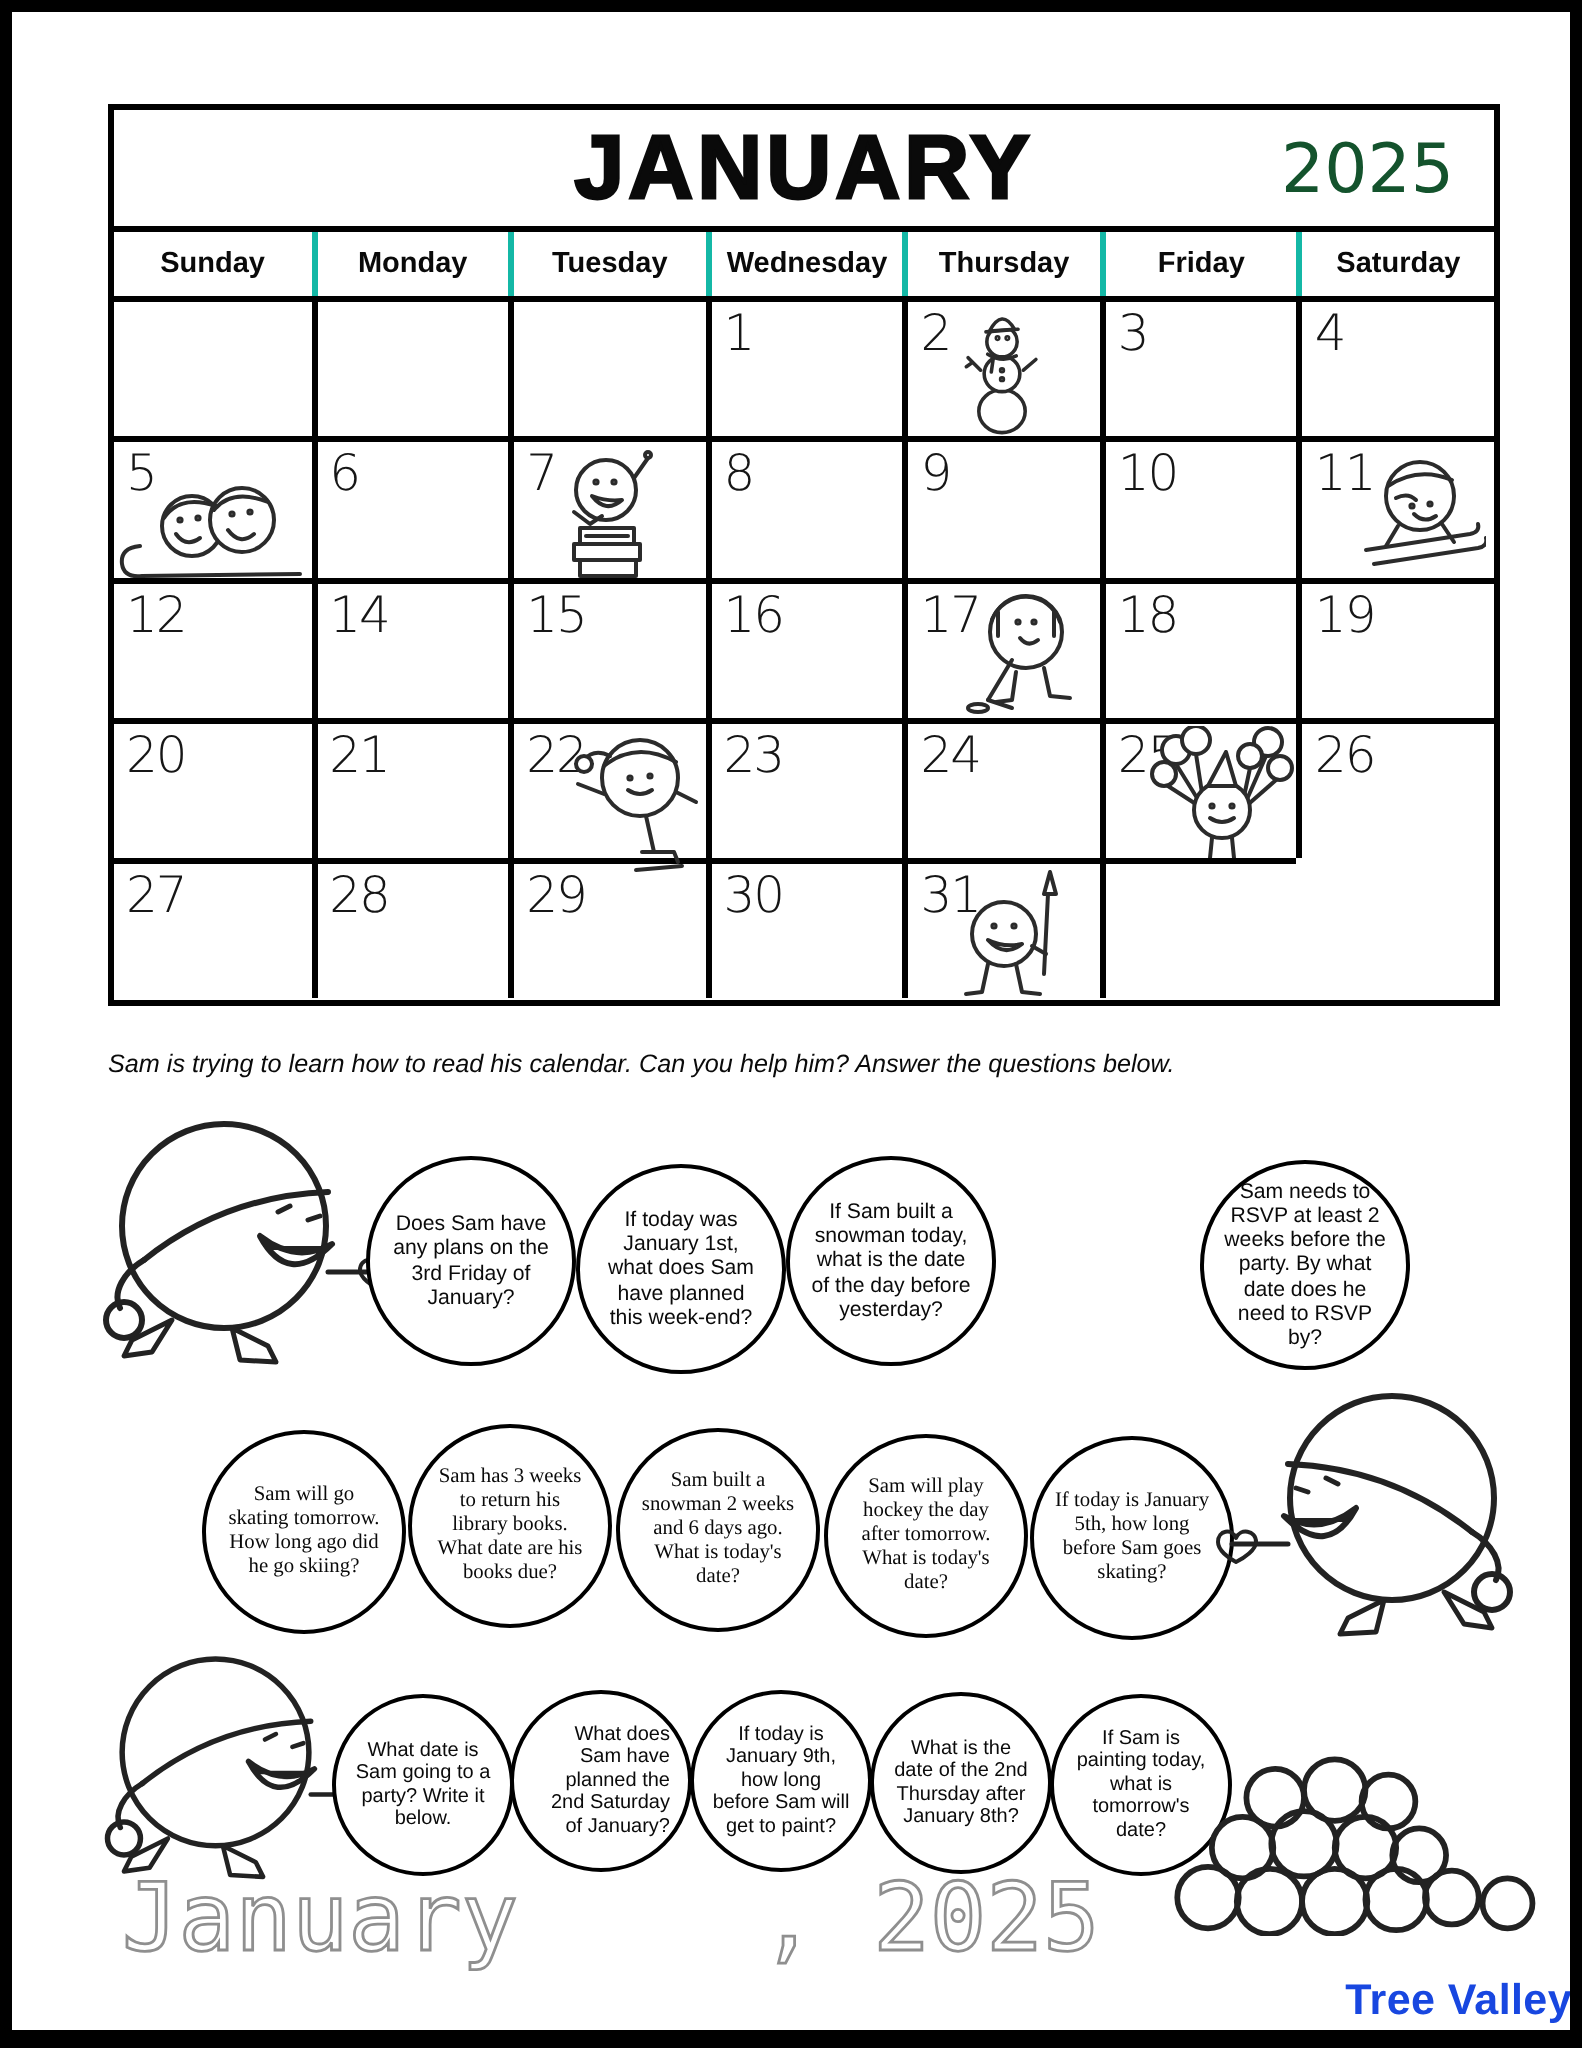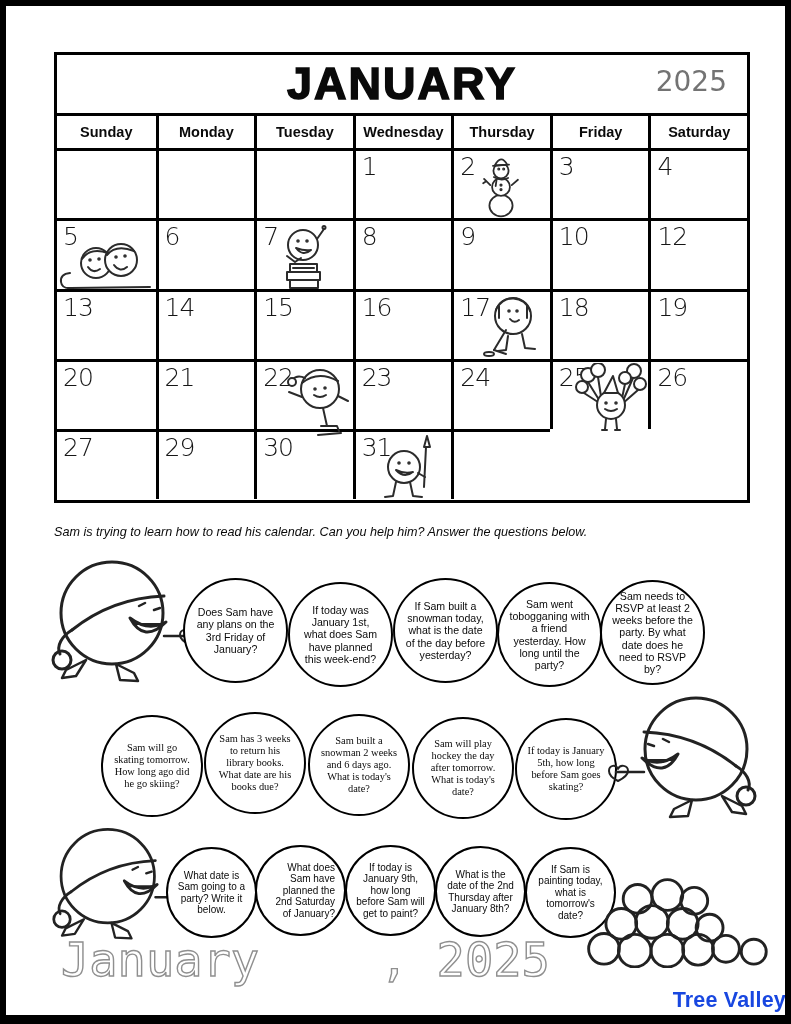--- a/index.html
+++ b/index.html
@@ -7,25 +7,25 @@
   .page { position:relative; width:791px; height:1024px; background:#fff;
           border:6px solid #000; border-bottom-width:9px; overflow:hidden; }
 
   
   .cal { position:absolute; left:48px; top:46px; width:696px; height:451px;
          border:3.5px solid #000; background:#fff; }
   .cal-title-row { position:relative; height:61px; border-bottom:3px solid #000;
                    display:flex; align-items:center; justify-content:center; }
   .cal-title { font-size:45px; font-weight:900; letter-spacing:2px; color:#0a0a0a;
                font-family:"Liberation Sans", sans-serif; -webkit-text-stroke:1.5px #0a0a0a; }
-  .cal-year { position:absolute; right:20px; top:10px; font-size:28px; font-weight:400;
-              color:#737373; font-family:"DejaVu Sans", sans-serif; }
+  .cal-year { position:absolute; right:20px; top:10px; font-size:34px; font-weight:400;
+              color:#14532d; font-family:"DejaVu Sans", sans-serif; }
   .wgrid { display:grid; grid-template-columns:repeat(7,1fr); }
   .wd { height:32px; display:flex; align-items:center; justify-content:center;
-        font-size:14.5px; font-weight:bold; color:#0a0a0a; border-left:3px solid #000000; }
+        font-size:14.5px; font-weight:bold; color:#0a0a0a; border-left:3px solid #14b8a6; }
   .wd:first-child { border-left:none;border-radius:13px; }
   .dgrid { display:grid; grid-template-columns:repeat(7,1fr); grid-auto-rows:70.3px; }
   .cell { position:relative; border-left:3px solid #000; border-top:3px solid #000; overflow:visible; }
   .cell:nth-child(7n+1) { border-left:none; }
   .dnum { position:absolute; left:6px; top:1px; font-size:25px; font-weight:300;
           color:#161616; font-family:"DejaVu Sans", sans-serif; letter-spacing:-1px; }
   .cicon { position:absolute; }
   .cicon path, .cicon circle, .cicon line, .cicon ellipse, .cicon rect, .cicon polyline
         { stroke:#2b2b2b; stroke-width:2; fill:none; stroke-linecap:round; stroke-linejoin:round; }
   .cicon .fw { fill:#fff; }
@@ -156,26 +156,38 @@
       </div>
       <div class="cell">
           <span class="dnum">8</span>
         </div>
       <div class="cell">
           <span class="dnum">9</span>
         </div>
       <div class="cell">
           <span class="dnum">10</span>
         </div>
+      <div class="cell">
+        <span class="dnum">11</span>
+        <svg class="cicon" style="left:28px; top:6px;" width="64" height="62" viewBox="0 0 64 62">
+          <circle cx="31" cy="21" r="17" class="fw"></circle>
+          <path d="M15,16 Q30,6 47,13"></path>
+          <path d="M19,22 q6,-3 10,1"></path>
+          <circle cx="27" cy="26" r="0.8"></circle>
+            <circle cx="36" cy="25" r="0.8"></circle>
+          <path d="M28,30 q5,5 11,1"></path>
+          <line x1="20" y1="36" x2="14" y2="46"></line>
+          <line x1="42" y1="35" x2="48" y2="44"></line>
+          <path d="M4,48 L56,40 q5,-1 4,-5"></path>
+          <path d="M8,55 L60,47 q5,-1 4,-5"></path>
+        </svg>
+      </div>
 
       <div class="cell">
           <span class="dnum">12</span>
-        </div>
-      <div class="cell">
-          <span class="dnum">13</span>
         </div>
       <div class="cell">
           <span class="dnum">14</span>
         </div>
       <div class="cell">
           <span class="dnum">15</span>
         </div>
       <div class="cell">
           <span class="dnum">16</span>
         </div>
@@ -259,20 +271,23 @@
         </svg>
       </div>
 
       <div class="cell">
           <span class="dnum">26</span>
         </div>
       <div class="cell">
           <span class="dnum">27</span>
         </div>
       <div class="cell">
+          <span class="dnum">28</span>
+        </div>
+      <div class="cell">
           <span class="dnum">29</span>
         </div>
       <div class="cell">
           <span class="dnum">30</span>
         </div>
       <div class="cell">
         <span class="dnum">31</span>
         <svg class="cicon" style="left:24px; top:3px; z-index:2;" width="58" height="68" viewBox="0 0 58 68">
           <path d="M44,12 L50,12 L47,1 Z" class="fw"></path>
           <line x1="46" y1="12" x2="44" y2="52"></line>
@@ -312,23 +327,20 @@
   </svg>
   <div class="bubble b-lg" style="left:177px; top:572px;">
       <span>Does Sam have any plans on the 3rd Friday of January?</span>
     </div>
   <div class="bubble b-lg" style="left:282px; top:576px;">
       <span>If today was January 1st, what does Sam have planned this week-end?</span>
     </div>
   <div class="bubble b-lg" style="left:387px; top:572px;">
       <span>If Sam built a snowman today, what is the date of the day before yesterday?</span>
     </div>
-  <div class="bubble b-lg" style="left:491px; top:576px;">
-      <span>Sam went tobogganing with a friend yesterday. How long until the party?</span>
-    </div>
   <div class="bubble b-lg" style="left:594px; top:574px;justify-content:flex-end;">
       <span>Sam needs to RSVP at least 2 weeks before the party. By what date does he need to RSVP by?</span>
     </div>
 
   <div class="bubble b-md" style="left:95px; top:709px;">
       <span>Sam will go skating tomorrow. How long ago did he go skiing?</span>
     </div>
   <div class="bubble b-md" style="left:198px; top:706px;">
       <span>Sam has 3 weeks to return his library books. What date are his books due?</span>
     </div>

